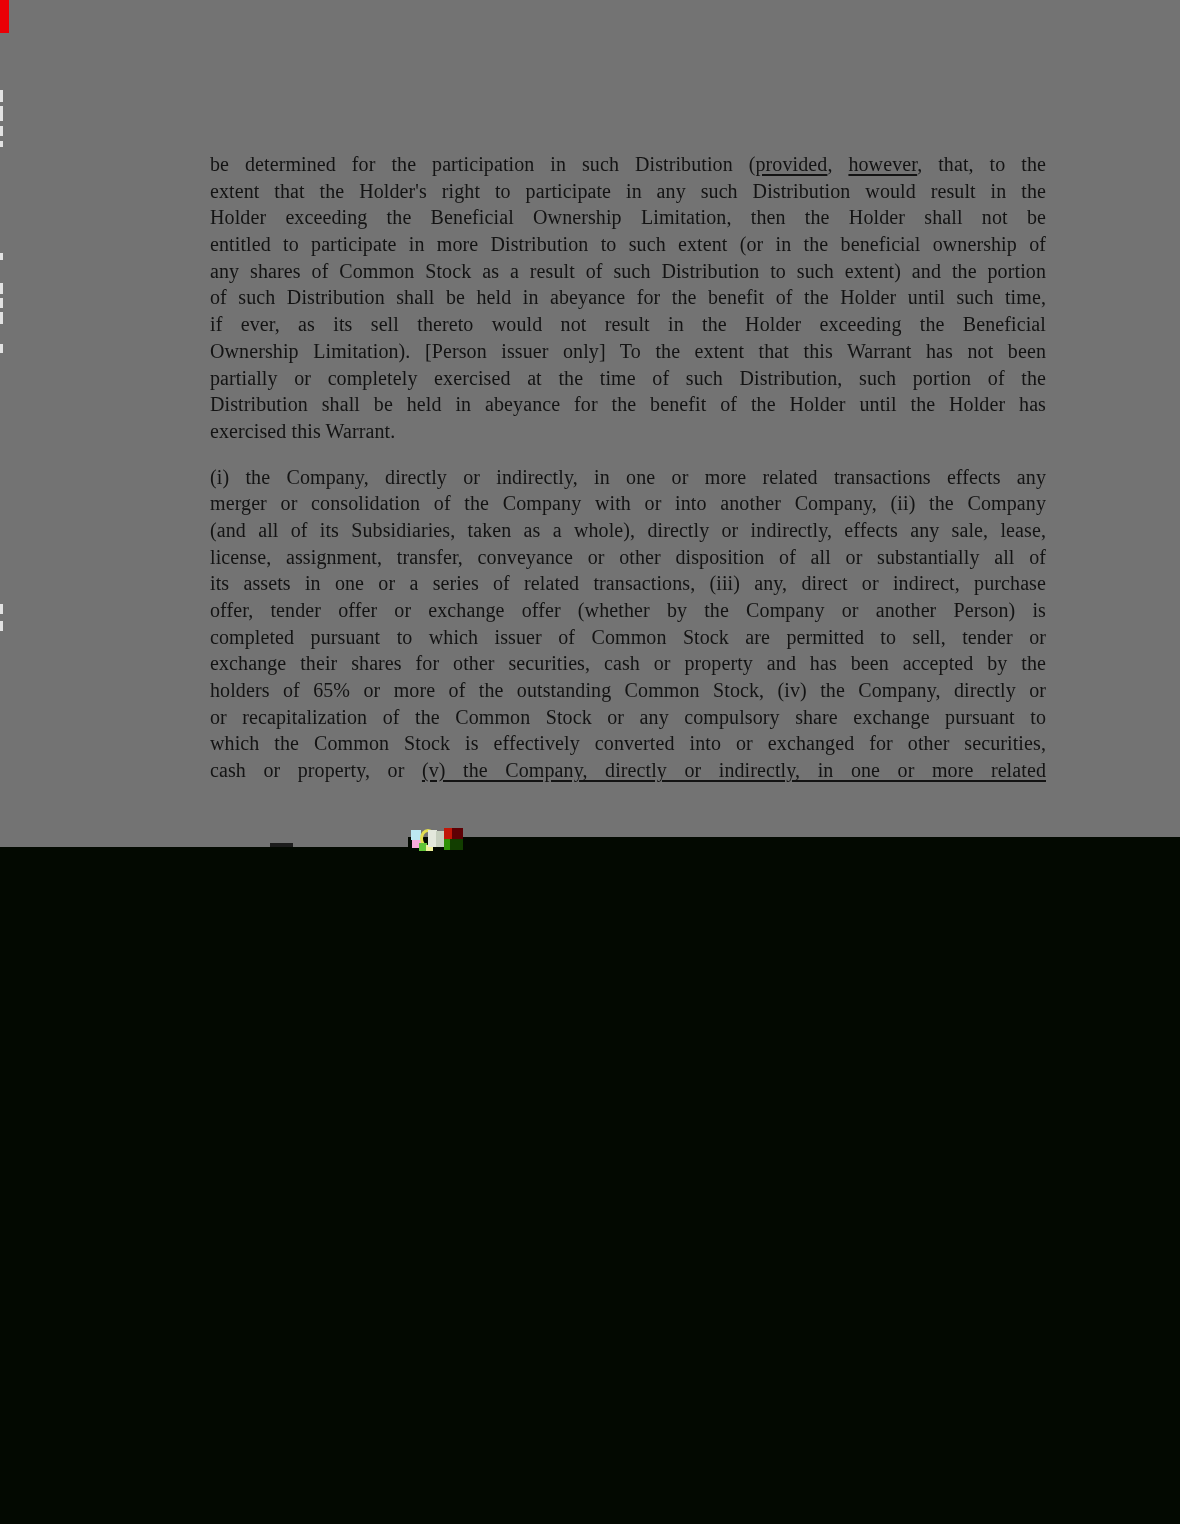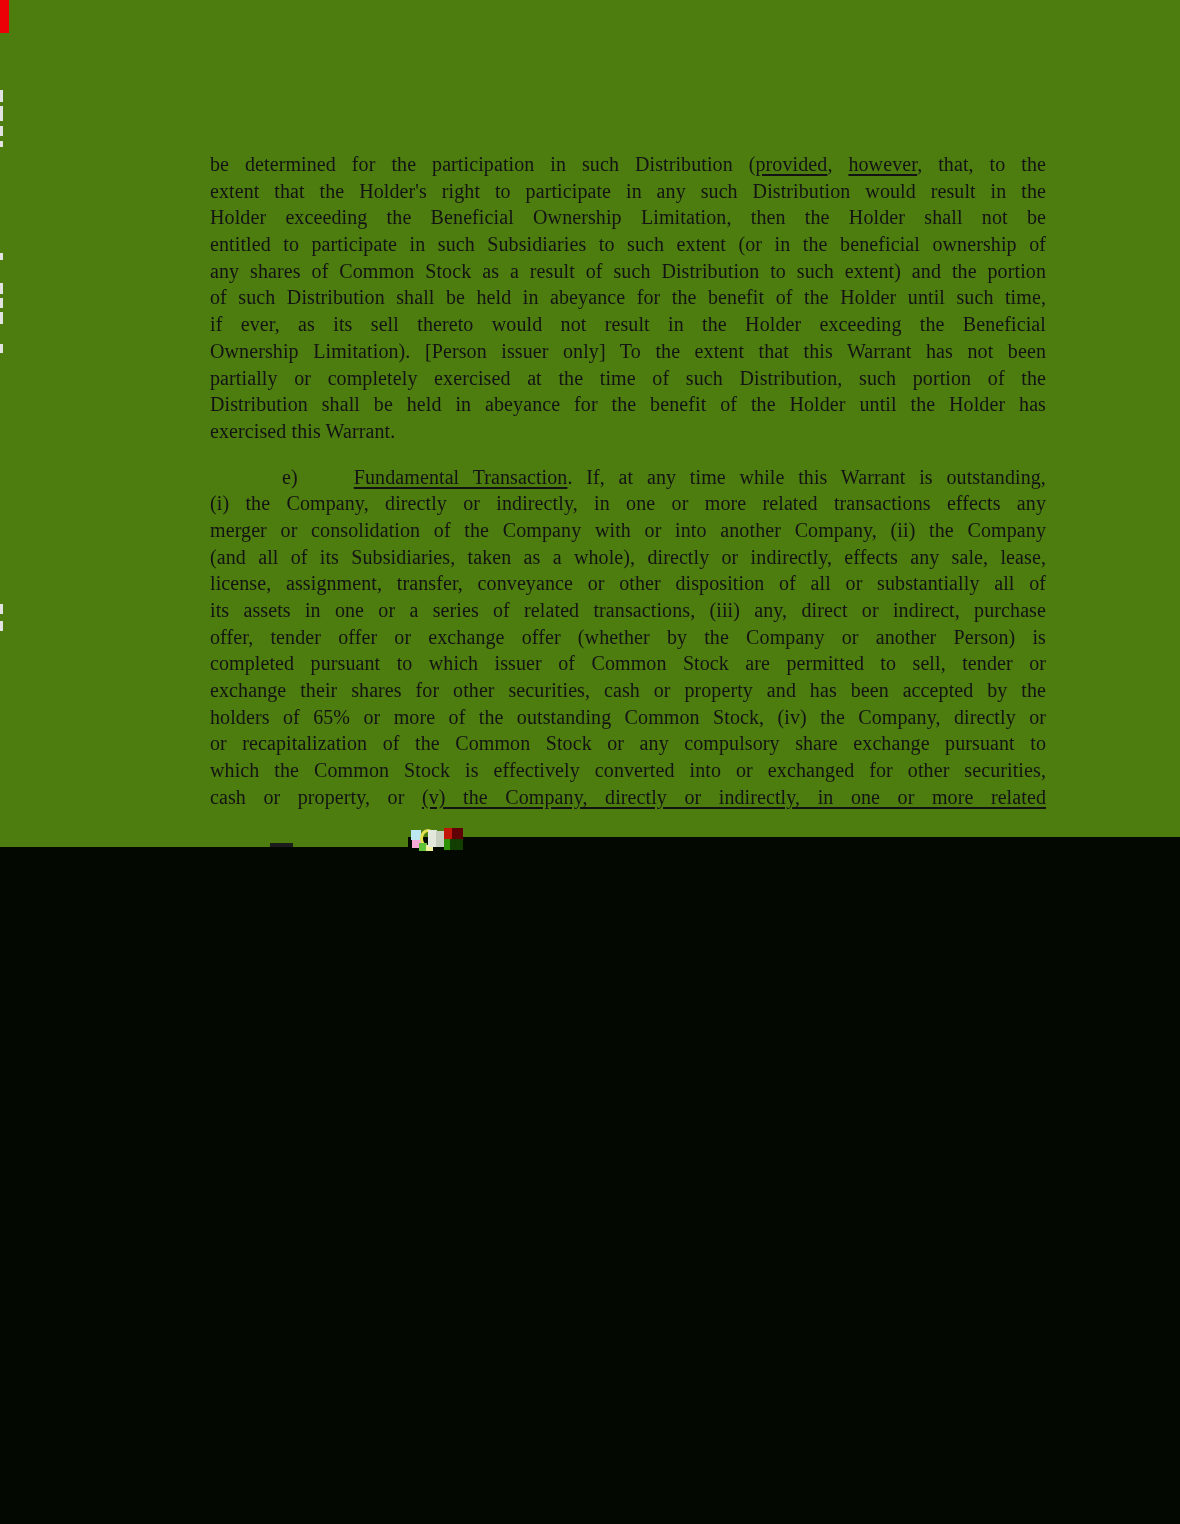--- a/index.html
+++ b/index.html
@@ -1,17 +1,17 @@
 <!DOCTYPE html>
 <html><head>
 <meta charset="utf-8">
 <style>
   html,body{margin:0;padding:0;background:#fff;}
   .page{
-    position:relative;width:1180px;height:1524px;background:#4d7c0f;
+    position:relative;width:1180px;height:1524px;background:#737373;
     overflow:hidden;font-family:"Liberation Serif","DejaVu Serif",serif;
   }
   .textcol{
     position:absolute;left:210px;top:151px;width:836px;
     font-size:20px;color:#131313;z-index:1;
   }
   .para{margin:0;}
   .para + .para{margin-top:19px;}
   .line{
     height:26.7px;line-height:26.7px;overflow:hidden;
@@ -41,31 +41,30 @@
       <div class="abs" style="left: 0px; top: 344px; width: 3px; height: 9px; background: rgb(226, 226, 226);"></div>
       <div class="abs" style="left: 0px; top: 604px; width: 3px; height: 10px; background: rgb(226, 226, 226);"></div>
       <div class="abs" style="left: 0px; top: 621px; width: 3px; height: 10px; background: rgb(226, 226, 226);"></div>
     </div>
   <div id="red-bar" class="abs" style="left: 0px; top: 0px; width: 9px; height: 33px; background: rgb(234, 0, 6); z-index: 3;"></div>
   <div id="paragraphs" class="textcol">
       <div class="para">
         <div class="line"><span>be determined for the participation in such Distribution (</span><span class="seg-u">provided</span><span>, </span><span class="seg-u">however</span><span>, that, to the</span></div>
         <div class="line"><span>extent that the Holder's right to participate in any such Distribution would result in the</span></div>
         <div class="line"><span>Holder exceeding the Beneficial Ownership Limitation, then the Holder shall not be</span></div>
-        <div class="line"><span>entitled to participate in such Subsidiaries to such extent (or in the beneficial ownership of</span></div>
+        <div class="line"><span>entitled to participate in more Distribution to such extent (or in the beneficial ownership of</span></div>
         <div class="line"><span>any shares of Common Stock as a result of such Distribution to such extent) and the portion</span></div>
         <div class="line"><span>of such Distribution shall be held in abeyance for the benefit of the Holder until such time,</span></div>
         <div class="line"><span>if ever, as its sell thereto would not result in the Holder exceeding the Beneficial</span></div>
         <div class="line"><span>Ownership Limitation). [Person issuer only] To the extent that this Warrant has not been</span></div>
         <div class="line"><span>partially or completely exercised at the time of such Distribution, such portion of the</span></div>
         <div class="line"><span>Distribution shall be held in abeyance for the benefit of the Holder until the Holder has</span></div>
         <div class="line last"><span>exercised this Warrant.</span></div>
       </div>
       <div class="para">
-        <div class="line" style="padding-left: 72px;"><span>e)</span><span class="spacer" style="width: 56px;"></span><span class="seg-u">Fundamental Transaction</span><span>. If, at any time while this Warrant is outstanding,</span></div>
         <div class="line"><span>(i) the Company, directly or indirectly, in one or more related transactions effects any</span></div>
         <div class="line"><span>merger or consolidation of the Company with or into another Company, (ii) the Company</span></div>
         <div class="line"><span>(and all of its Subsidiaries, taken as a whole), directly or indirectly, effects any sale, lease,</span></div>
         <div class="line"><span>license, assignment, transfer, conveyance or other disposition of all or substantially all of</span></div>
         <div class="line"><span>its assets in one or a series of related transactions, (iii) any, direct or indirect, purchase</span></div>
         <div class="line"><span>offer, tender offer or exchange offer (whether by the Company or another Person) is</span></div>
         <div class="line"><span>completed pursuant to which issuer of Common Stock are permitted to sell, tender or</span></div>
         <div class="line"><span>exchange their shares for other securities, cash or property and has been accepted by the</span></div>
         <div class="line"><span>holders of 65% or more of the outstanding Common Stock, (iv) the Company, directly or</span></div>
         <div class="line"><span>or recapitalization of the Common Stock or any compulsory share exchange pursuant to</span></div>

